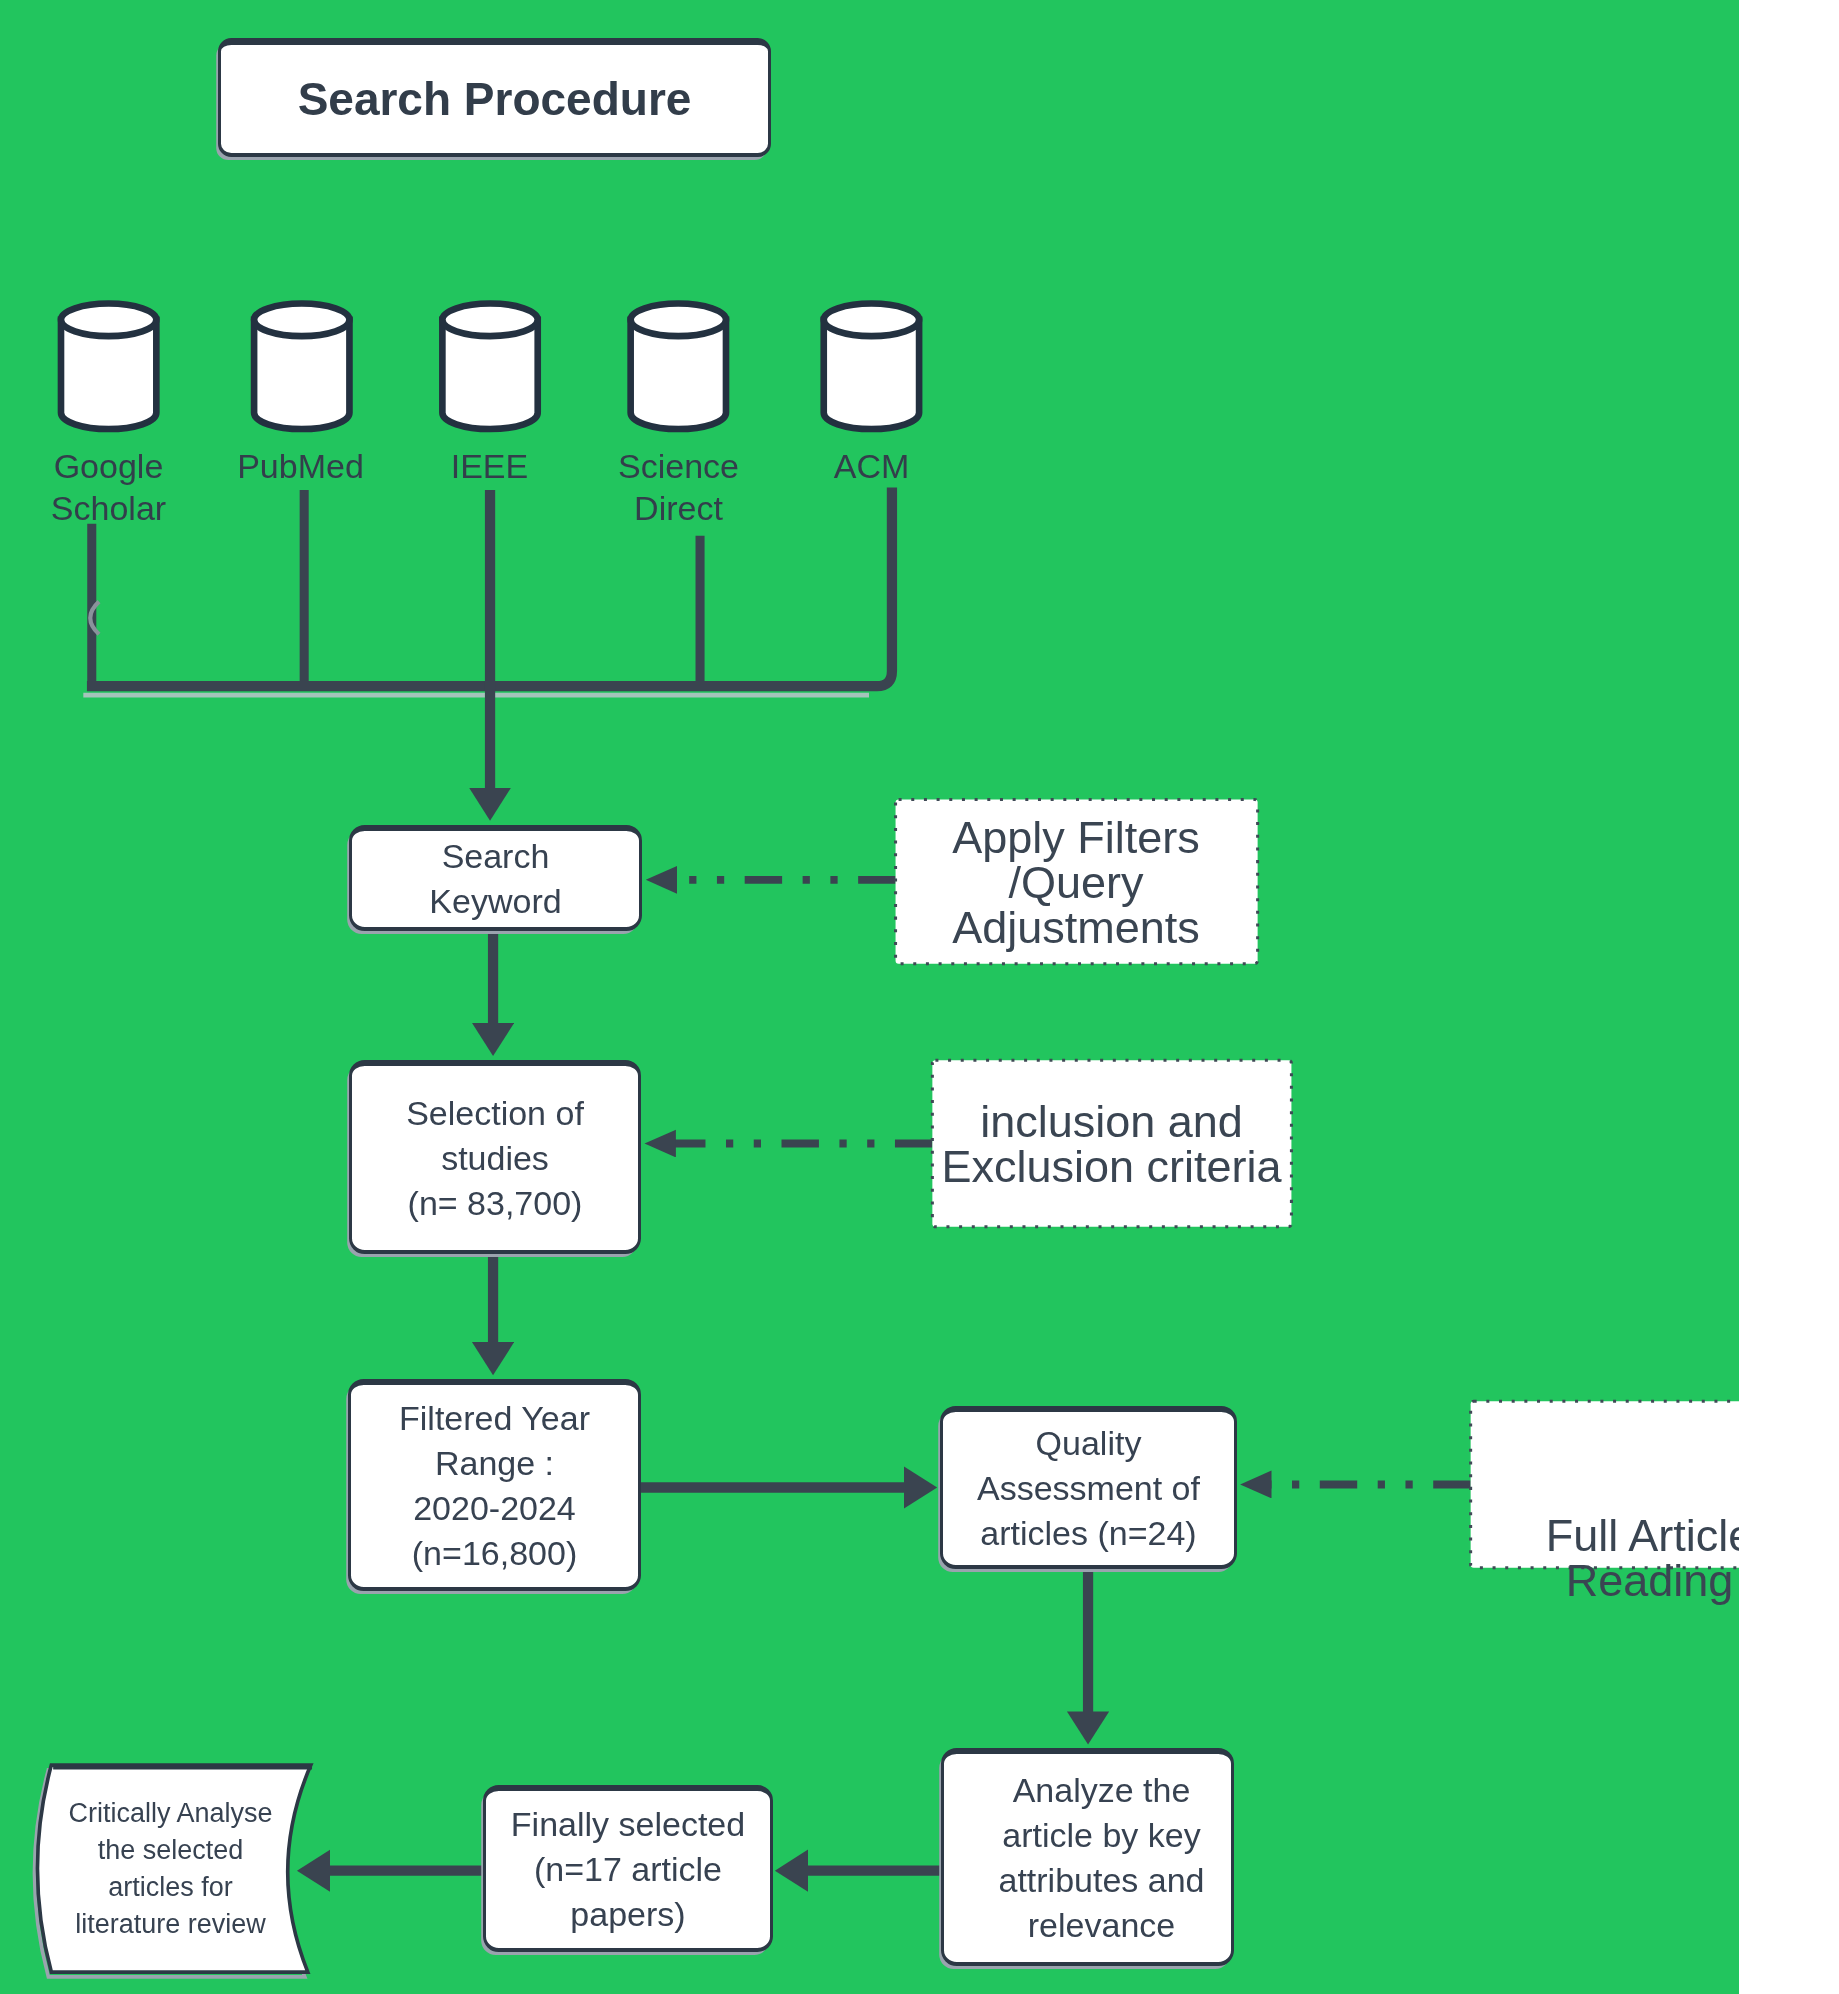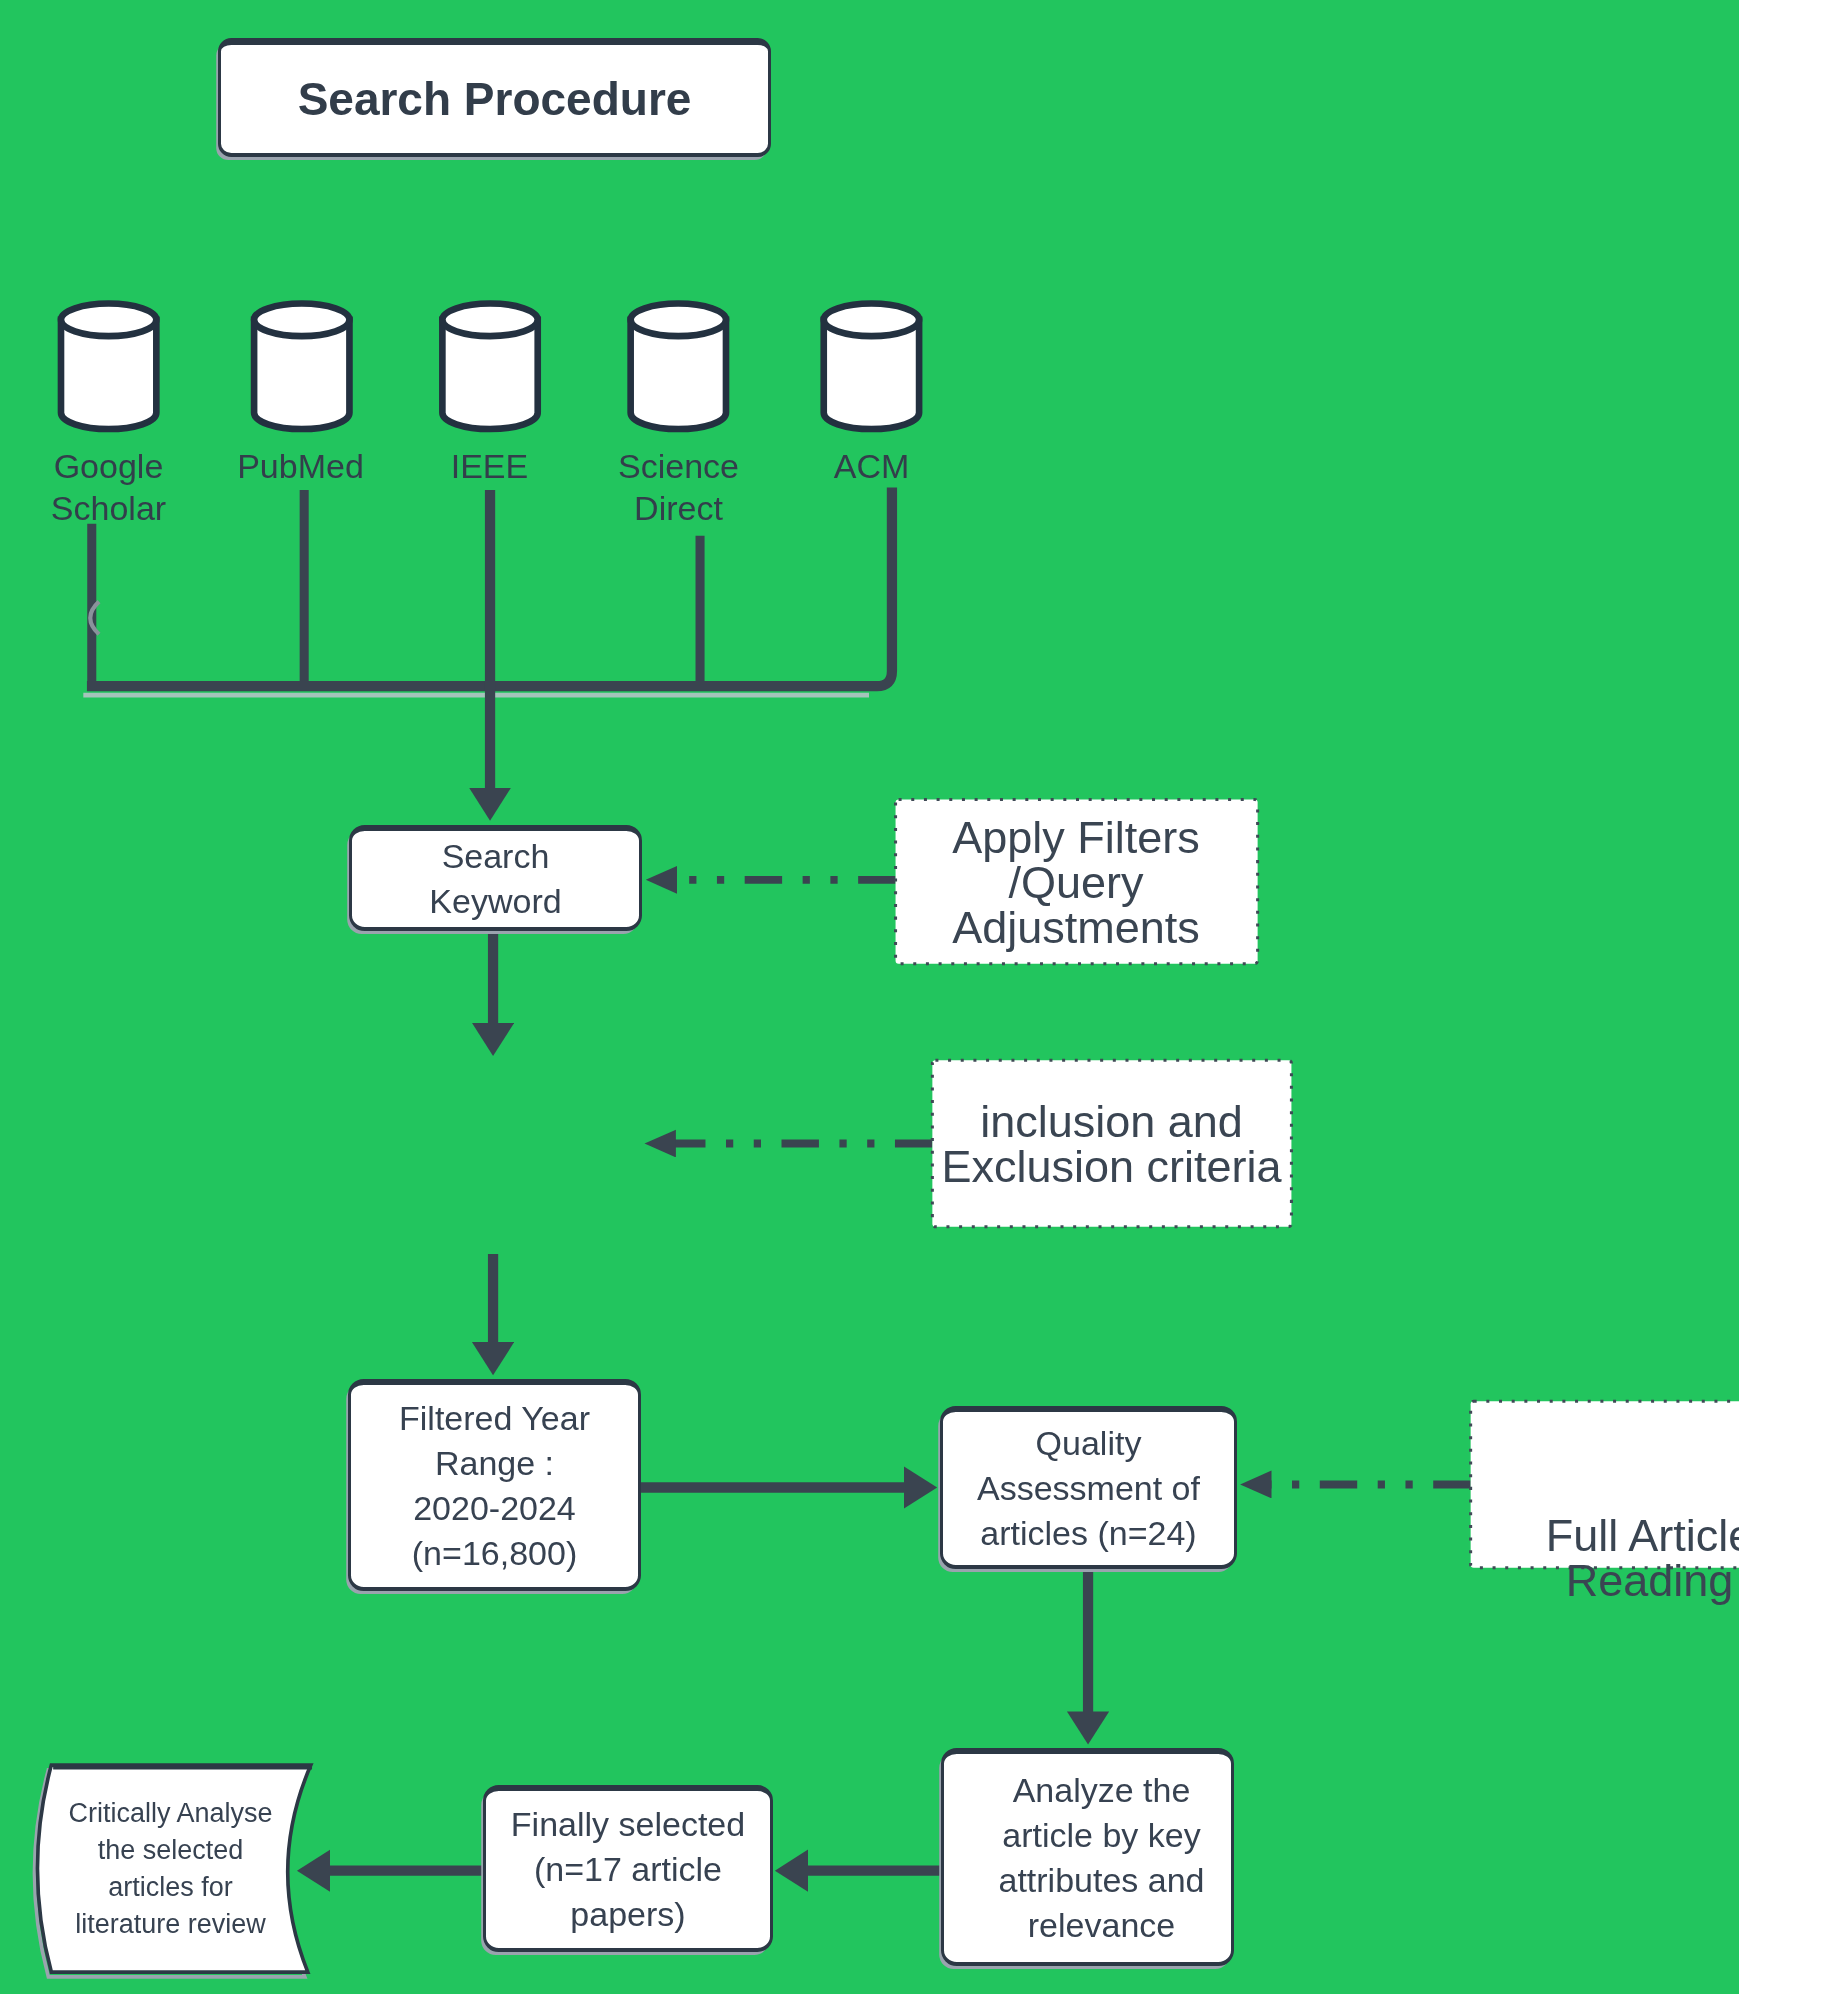--- a/index.html
+++ b/index.html
@@ -152,20 +152,23 @@
   <div class="db-label" style="left:12px;top:445px;">Google
 Scholar</div>
   <div class="db-label" style="left:204px;top:445px;">PubMed</div>
   <div class="db-label" style="left:393px;top:445px;">IEEE</div>
   <div class="db-label" style="left:582px;top:445px;">Science
 Direct</div>
   <div class="db-label" style="left:775px;top:445px;">ACM</div>
 
   <div class="flow-box" style="left:349px;top:825px;width:293px;height:106px;">Search
 Keyword</div>
+  <div class="flow-box" style="left:349px;top:1060px;width:292px;height:194px;">Selection of
+studies
+(n= 83,700)</div>
   <div class="flow-box" style="left:348px;top:1379px;width:293px;height:212px;">Filtered Year
 Range :
 2020-2024
 (n=16,800)</div>
   <div class="flow-box" style="left:940px;top:1406px;width:297px;height:163px;">Quality
 Assessment of
 articles (n=24)</div>
   <div class="flow-box" style="left:941px;top:1748px;width:293px;height:218px;padding-left:28px;">Analyze the
 article by key
 attributes and

